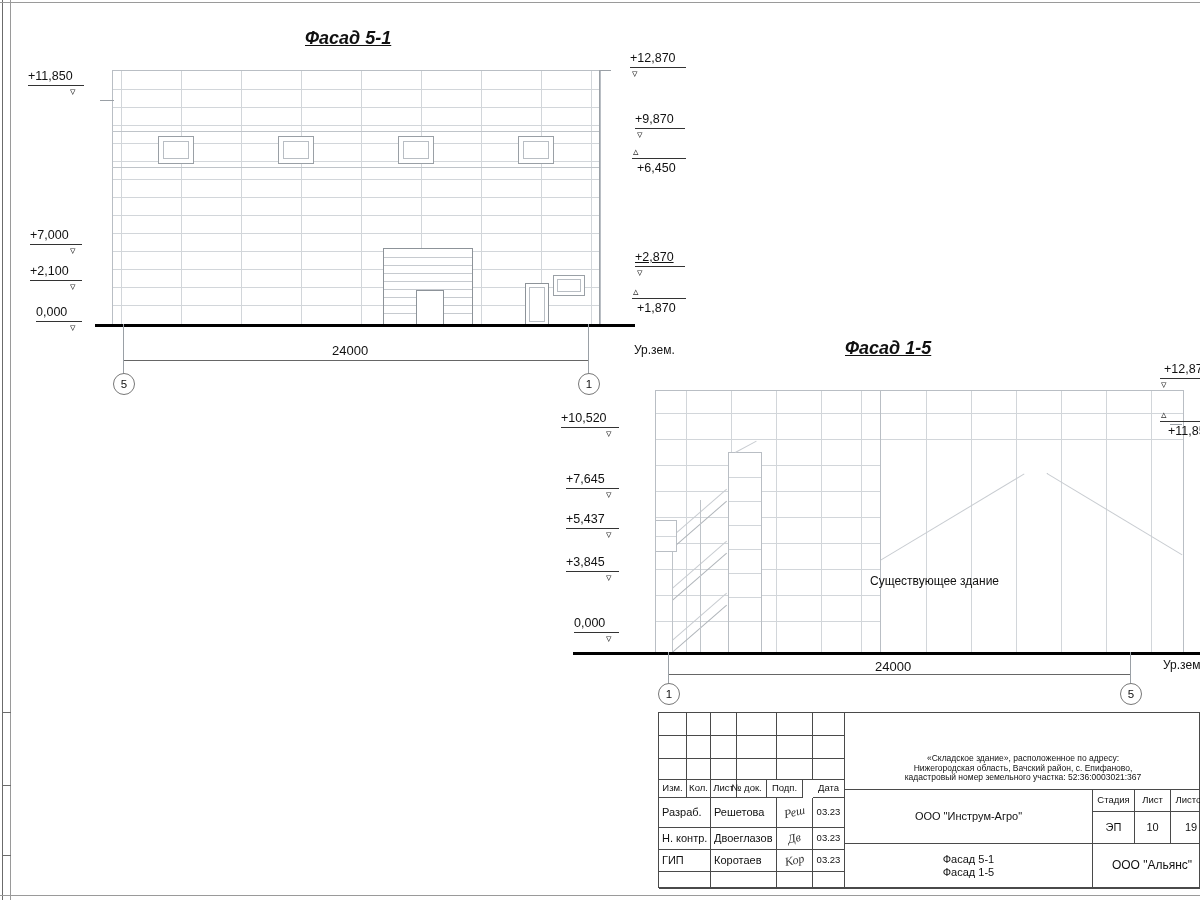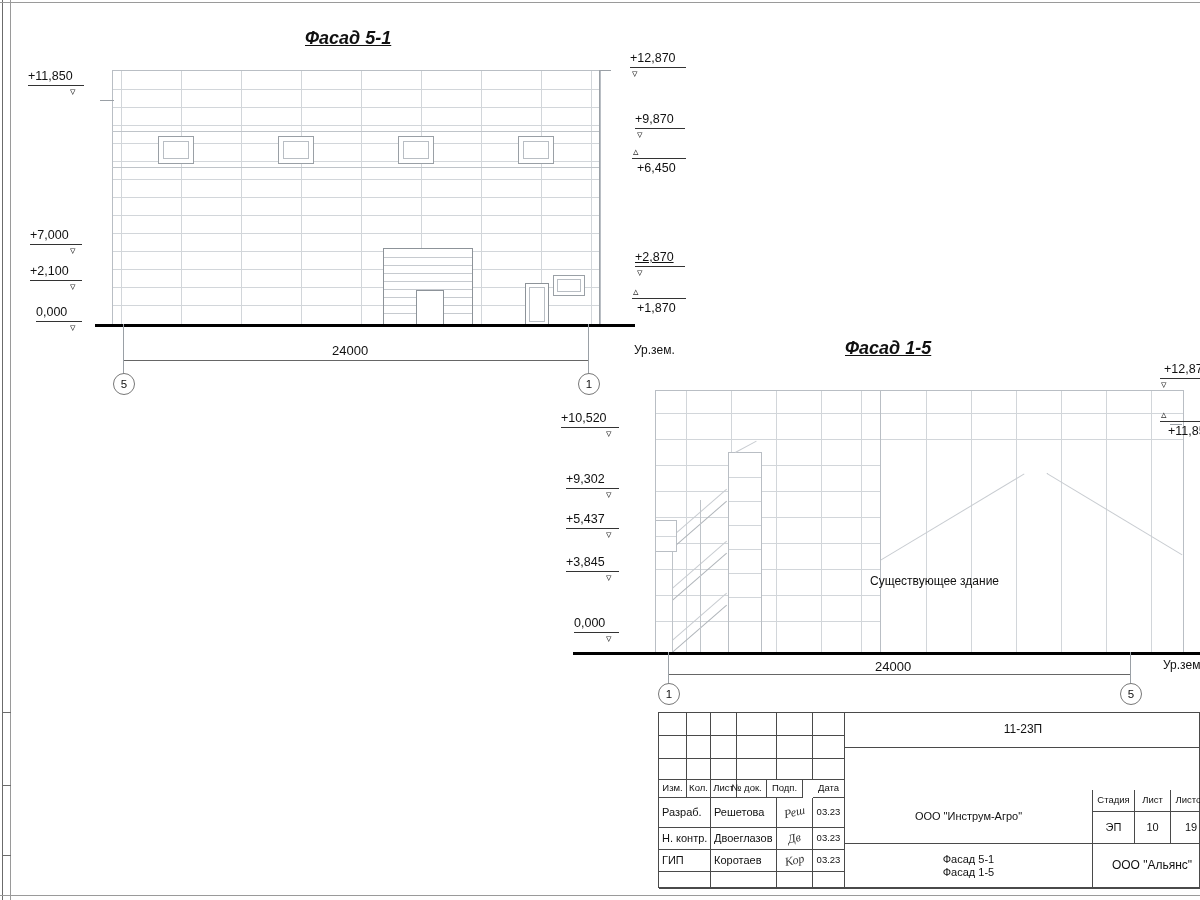--- a/index.html
+++ b/index.html
@@ -343,21 +343,21 @@
 
   <div class="ground" style="left:573px; top:652px; width:627px;"></div>
   <div class="ground-label" style="left:1163px; top:658px;">Ур.зем.</div>
 
   <div class="note-text" style="left:870px; top:574px;">Существующее здание</div>
 
   <div class="lvl-text" style="left:561px; top:411px;">+10,520</div>
   <div class="lvl-underline" style="left:561px; top:427px; width:58px;"></div>
   <div class="lvl-arrow" style="left:606px; top:428px;">▿</div>
 
-  <div class="lvl-text" style="left:566px; top:472px;">+9,302</div>
+  <div class="lvl-text" style="left:566px; top:472px;">+7,645</div>
   <div class="lvl-underline" style="left:566px; top:488px; width:53px;"></div>
   <div class="lvl-arrow" style="left:606px; top:489px;">▿</div>
 
   <div class="lvl-text" style="left:566px; top:512px;">+5,437</div>
   <div class="lvl-underline" style="left:566px; top:528px; width:53px;"></div>
   <div class="lvl-arrow" style="left:606px; top:529px;">▿</div>
 
   <div class="lvl-text" style="left:566px; top:555px;">+3,845</div>
   <div class="lvl-underline" style="left:566px; top:571px; width:53px;"></div>
   <div class="lvl-arrow" style="left:606px; top:572px;">▿</div>
@@ -385,36 +385,40 @@
   <div class="axis-circle" style="left:1120px; top:683px;">5</div>
 
   <div id="stamp" style="left:658px; top:712px; width:542px; height:176px;">
 
     <div class="cell" style="left:0; top:0; width:28px; height:23px;"></div>
     <div class="cell" style="left:28px; top:0; width:24px; height:23px;"></div>
     <div class="cell" style="left:52px; top:0; width:26px; height:23px;"></div>
     <div class="cell" style="left:78px; top:0; width:40px; height:23px;"></div>
     <div class="cell" style="left:118px; top:0; width:36px; height:23px;"></div>
     <div class="cell" style="left:154px; top:0; width:32px; height:23px;"></div>
-    <div class="cell big" style="left:186px; top:0; width:356px; height:35px; border-right:none;">11-23П</div>
 
     <div class="cell" style="left:0; top:23px; width:28px; height:23px;"></div>
     <div class="cell" style="left:28px; top:23px; width:24px; height:23px;"></div>
     <div class="cell" style="left:52px; top:23px; width:26px; height:23px;"></div>
     <div class="cell" style="left:78px; top:23px; width:40px; height:23px;"></div>
     <div class="cell" style="left:118px; top:23px; width:36px; height:23px;"></div>
     <div class="cell" style="left:154px; top:23px; width:32px; height:23px;"></div>
 
     <div class="cell" style="left:0; top:46px; width:28px; height:21px;"></div>
     <div class="cell" style="left:28px; top:46px; width:24px; height:21px;"></div>
     <div class="cell" style="left:52px; top:46px; width:26px; height:21px;"></div>
     <div class="cell" style="left:78px; top:46px; width:40px; height:21px;"></div>
     <div class="cell" style="left:118px; top:46px; width:36px; height:21px;"></div>
     <div class="cell" style="left:154px; top:46px; width:32px; height:21px;"></div>
 
+    <div class="cell sm" style="left:186px; top:35px; width:356px; height:42px; border-right:none; flex-direction:column; justify-content:center;">
+      <div>«Складское здание», расположенное по адресу:</div>
+      <div>Нижегородская область, Вачский район, с. Епифаново,</div>
+      <div>кадастровый номер земельного участка: 52:36:0003021:367</div>
+    </div>
 
     <div class="cell" style="left:0; top:67px; width:28px; height:18px;">Изм.</div>
     <div class="cell" style="left:28px; top:67px; width:24px; height:18px;">Кол.</div>
     <div class="cell" style="left:52px; top:67px; width:26px; height:18px;">Лист</div>
     <div class="cell" style="left:68px; top:67px; width:40px; height:18px;">№ док.</div>
     <div class="cell" style="left:108px; top:67px; width:36px; height:18px;">Подп.</div>
     <div class="cell" style="left:154px; top:67px; width:32px; height:18px;">Дата</div>
 
     <div class="cell med left" style="left:0; top:85px; width:52px; height:30px;">Разраб.</div>
     <div class="cell med left" style="left:52px; top:85px; width:66px; height:30px;">Решетова</div>

